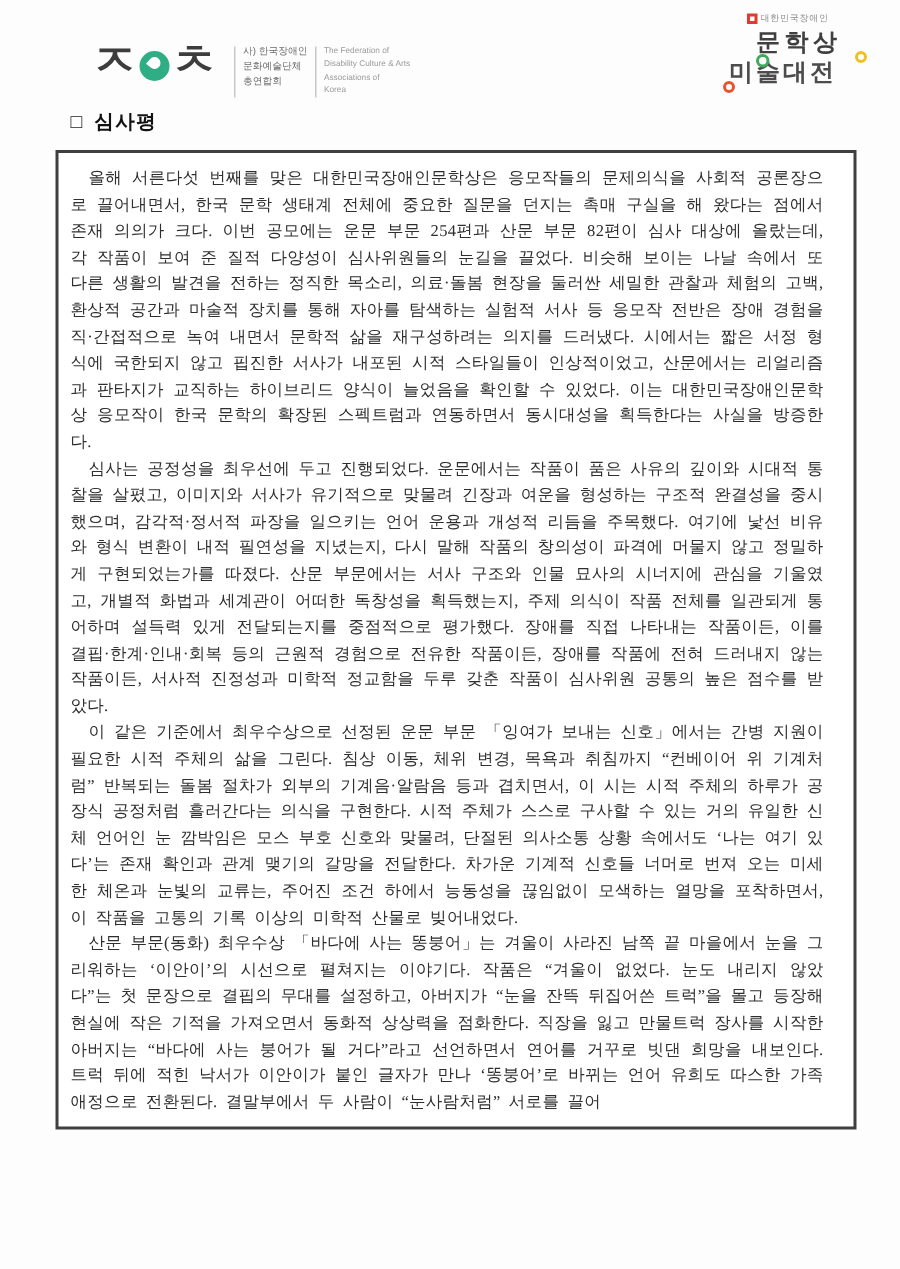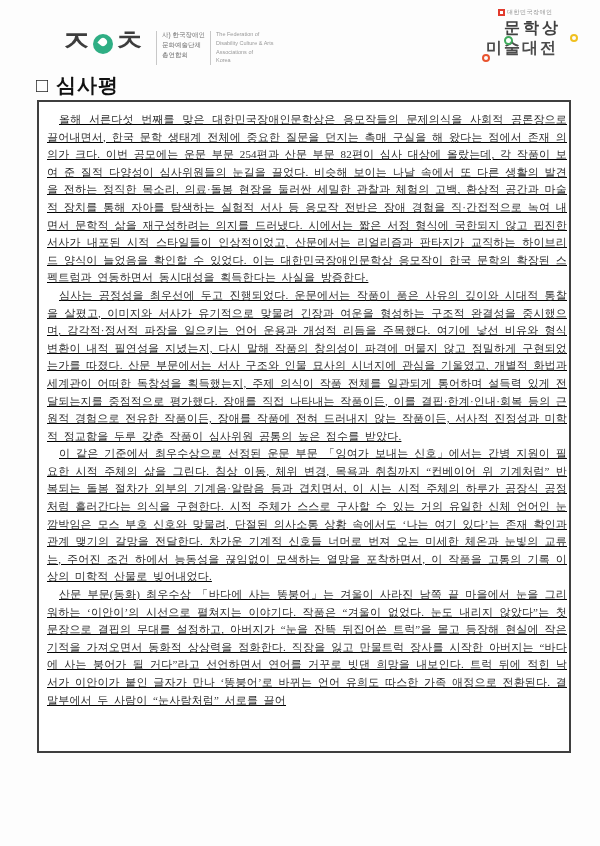--- a/index.html
+++ b/index.html
@@ -47,35 +47,34 @@
   .logo-right-top .txt { font-size:6px; color:#8c8c8c; margin-left:2px; letter-spacing:0.5px; white-space:nowrap; }
   .logo-line1 { font-size:16px; font-weight:900; color:#404040; letter-spacing:3px; margin:1px 0 0 18px; }
   .logo-line2 { font-size:16px; font-weight:700; color:#4c4c4c; letter-spacing:2px; margin:-1px 0 0 0; }
   .logo-dot { position:absolute; border-radius:50%; background:transparent; }
   .dot-green  { width:5px; height:5px; border:2px solid #3faa5c; left:18px; top:28px; }
   .dot-yellow { width:4px; height:4px; border:2px solid #f0c020; left:84px; top:26px; }
   .dot-red    { width:4px; height:4px; border:2px solid #e8542f; left:-4px; top:46px; }
 
   
   .heading {
-    position:absolute; left:36px; top:72px;
-    font-size:20px; font-weight:bold; color:#111;
+    position:absolute; left:47px; top:72px;
+    font-size:13px; font-weight:bold; color:#111;
     letter-spacing:1px;
   }
   .heading .sq { font-weight:normal; margin-right:7px; color:#222; }
 
   
   .review-box {
     position:absolute; left:37px; top:100px;
     width:534px; height:653px;
     border:2px solid #3f3f3f;
     box-sizing:border-box;
-    padding:9px 2px 0 8px;
+    padding:9px 20px 0 8px;
     background:#fff;
-    text-decoration:underline;
   }
   .review-box p {
     margin:0;
     font-size:11px;
     line-height:17.6px;
     color:#2e2e2e;
     text-align:justify;
     text-indent:12px;
     word-break:break-all;
     letter-spacing:0.2px;

